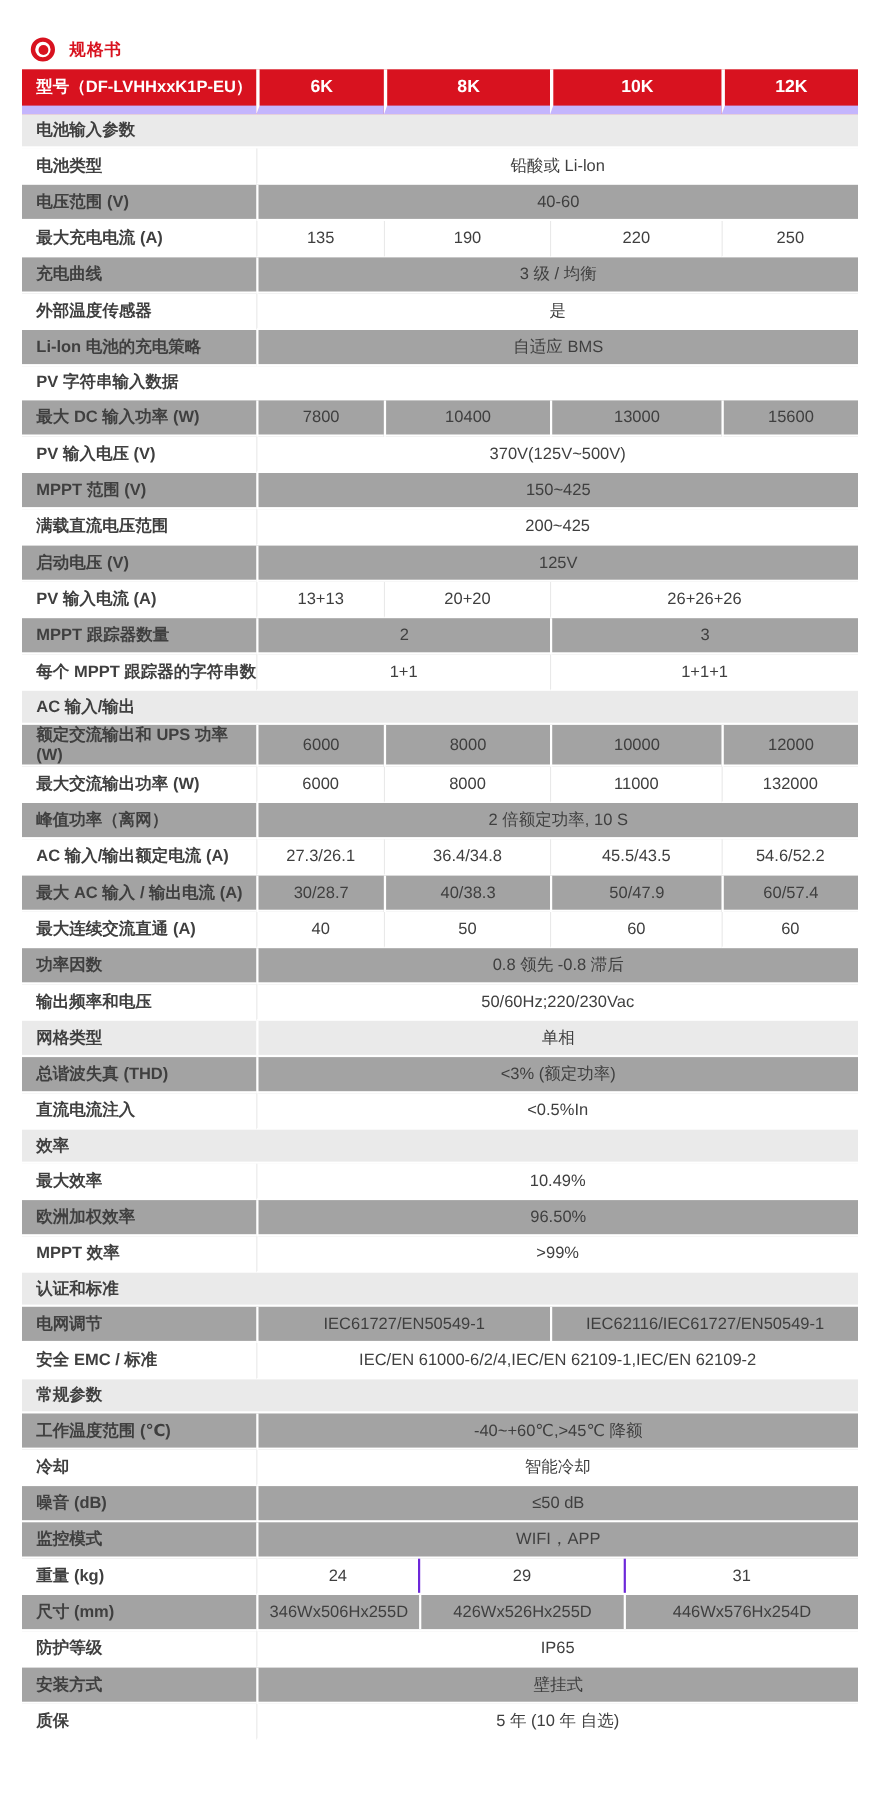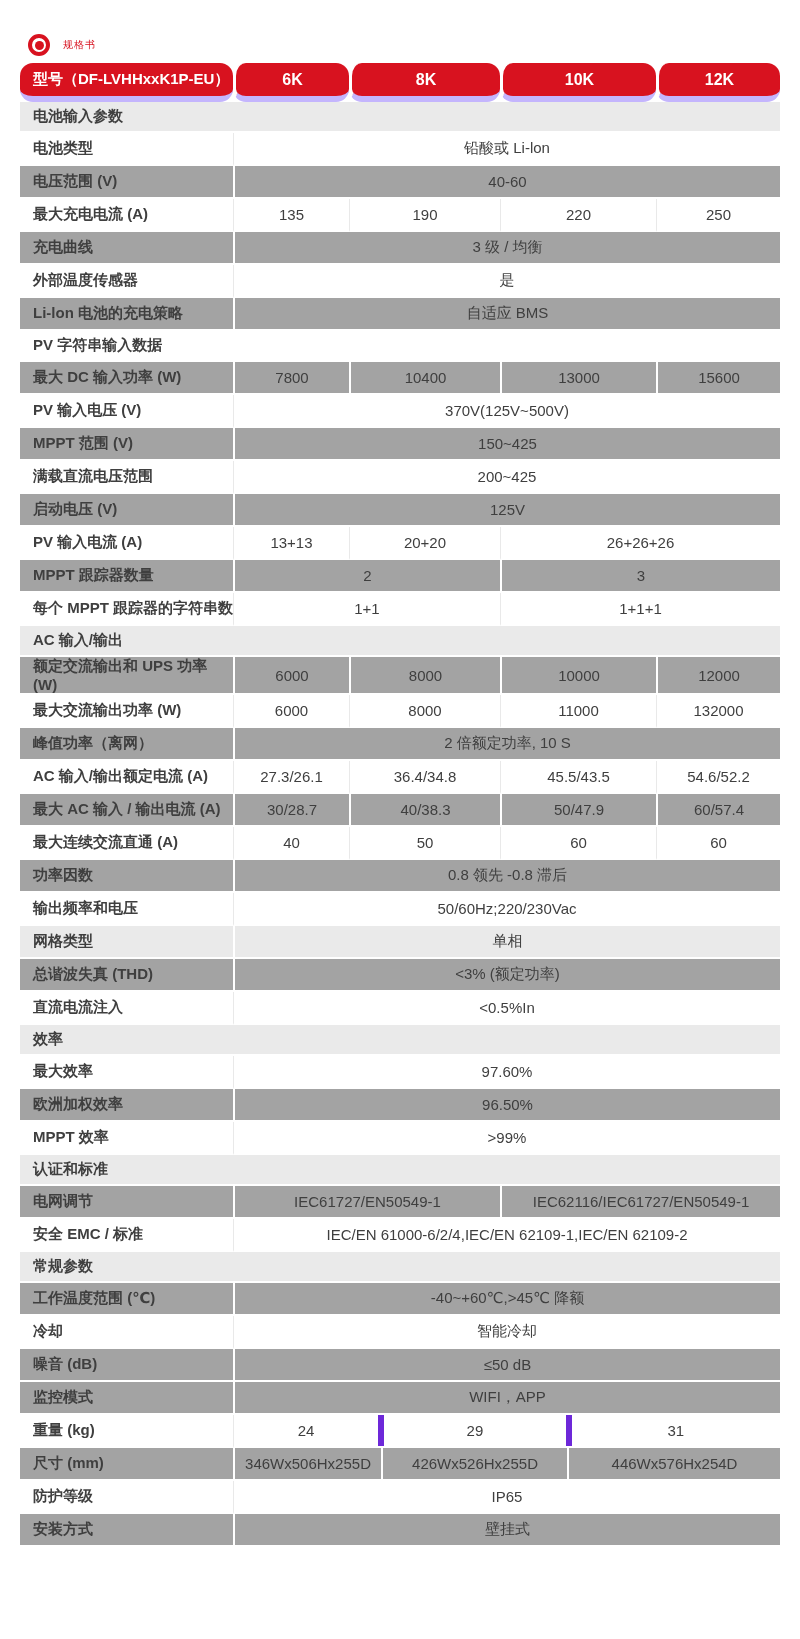--- a/index.html
+++ b/index.html
@@ -10,50 +10,49 @@
     -webkit-font-smoothing:antialiased;
   }
   .page{padding:32px 20px 0 20px;}
   
   .title-row{display:flex;align-items:center;height:26px;margin-left:8px;margin-bottom:5px;}
   .ring-icon{
     width:14px;height:14px;border:4px solid var(--red);border-radius:50%;
     display:flex;align-items:center;justify-content:center;
   }
   .ring-icon .dot{width:9px;height:9px;background:var(--red);border-radius:50%;}
-  .doc-title{color:var(--red);font-weight:400;font-size:10px;margin-left:13px;letter-spacing:1px;}
+  .doc-title{color:var(--red);font-weight:700;font-size:15px;margin-left:13px;letter-spacing:1px;}
   
   table.spec{width:760px;border-collapse:separate;border-spacing:0;table-layout:fixed;}
   th,td{padding:0;font-weight:400;}
   thead th{
     background:var(--red);color:#ffffff;height:33px;
     font-size:16px;font-weight:700;text-align:center;
-    border-bottom:6px solid #c4b5fd;
-    border-radius:13px;
+    border-bottom:8px solid #c4b5fd;
   }
   thead th.model{ text-align:left;padding-left:13px;font-size:15px; }
   thead th + th{border-left:3px solid #ffffff;}
   tbody td{height:31px;font-size:15px;text-align:center;vertical-align:middle;border-bottom:2px solid #ffffff;}
   td.lbl{text-align:left;padding-left:13px;font-size:15px;font-weight:700;}
   tr.sec td{height:29px;}
   
   tr.r-white td{background:#ffffff;}
   tr.r-light td{background:#a3a3a3;}
   tr.r-dark  td{background:#eaeaea;}
   
   tr.r-white td + td{border-left:1px solid #e9e9e9;}
   tr.r-light td + td{border-left:2px solid #ffffff;}
   tr.r-dark  td + td{border-left:2px solid #ffffff;}
   
   .thirds{display:flex;width:100%;height:31px;align-items:center;}
   .thirds span{display:flex;align-items:center;justify-content:center;height:100%;}
   .thirds span:nth-child(1){width:27%;}
   .thirds span:nth-child(2){width:34%;}
   .thirds span:nth-child(3){width:39%;}
-  tr.r-white .thirds span + span{border-left:6px solid #6d28d9;}
+  tr.r-white .thirds span + span{border-left:2px solid #6d28d9;}
   tr.r-light .thirds span + span{border-left:2px solid #ffffff;}
 </style>
 </head>
 <body>
 
 <div class="page">
 
   <div class="title-row">
     <div class="ring-icon">
         <div class="dot"></div>
@@ -213,21 +212,21 @@
         </tr>
         <tr class="r-white">
           <td class="lbl">直流电流注入</td>
           <td colspan="4">&lt;0.5%In</td>
         </tr>
         <tr class="r-dark sec">
           <td class="lbl" colspan="5">效率</td>
         </tr>
         <tr class="r-white">
           <td class="lbl">最大效率</td>
-          <td colspan="4">97.60%</td>
+          <td colspan="4">10.49%</td>
         </tr>
         <tr class="r-light">
           <td class="lbl">欧洲加权效率</td>
           <td colspan="4">96.50%</td>
         </tr>
         <tr class="r-white">
           <td class="lbl">MPPT 效率</td>
           <td colspan="4">&gt;99%</td>
         </tr>
         <tr class="r-dark sec">
@@ -282,16 +281,20 @@
           </td>
         </tr>
         <tr class="r-white">
           <td class="lbl">防护等级</td>
           <td colspan="4">IP65</td>
         </tr>
         <tr class="r-light">
           <td class="lbl">安装方式</td>
           <td colspan="4">壁挂式</td>
         </tr>
+        <tr class="r-white">
+          <td class="lbl">质保</td>
+          <td colspan="4">5 年 (10 年 自选)</td>
+        </tr>
       </tbody>
   </table>
 
 </div>
 
 </body></html>

